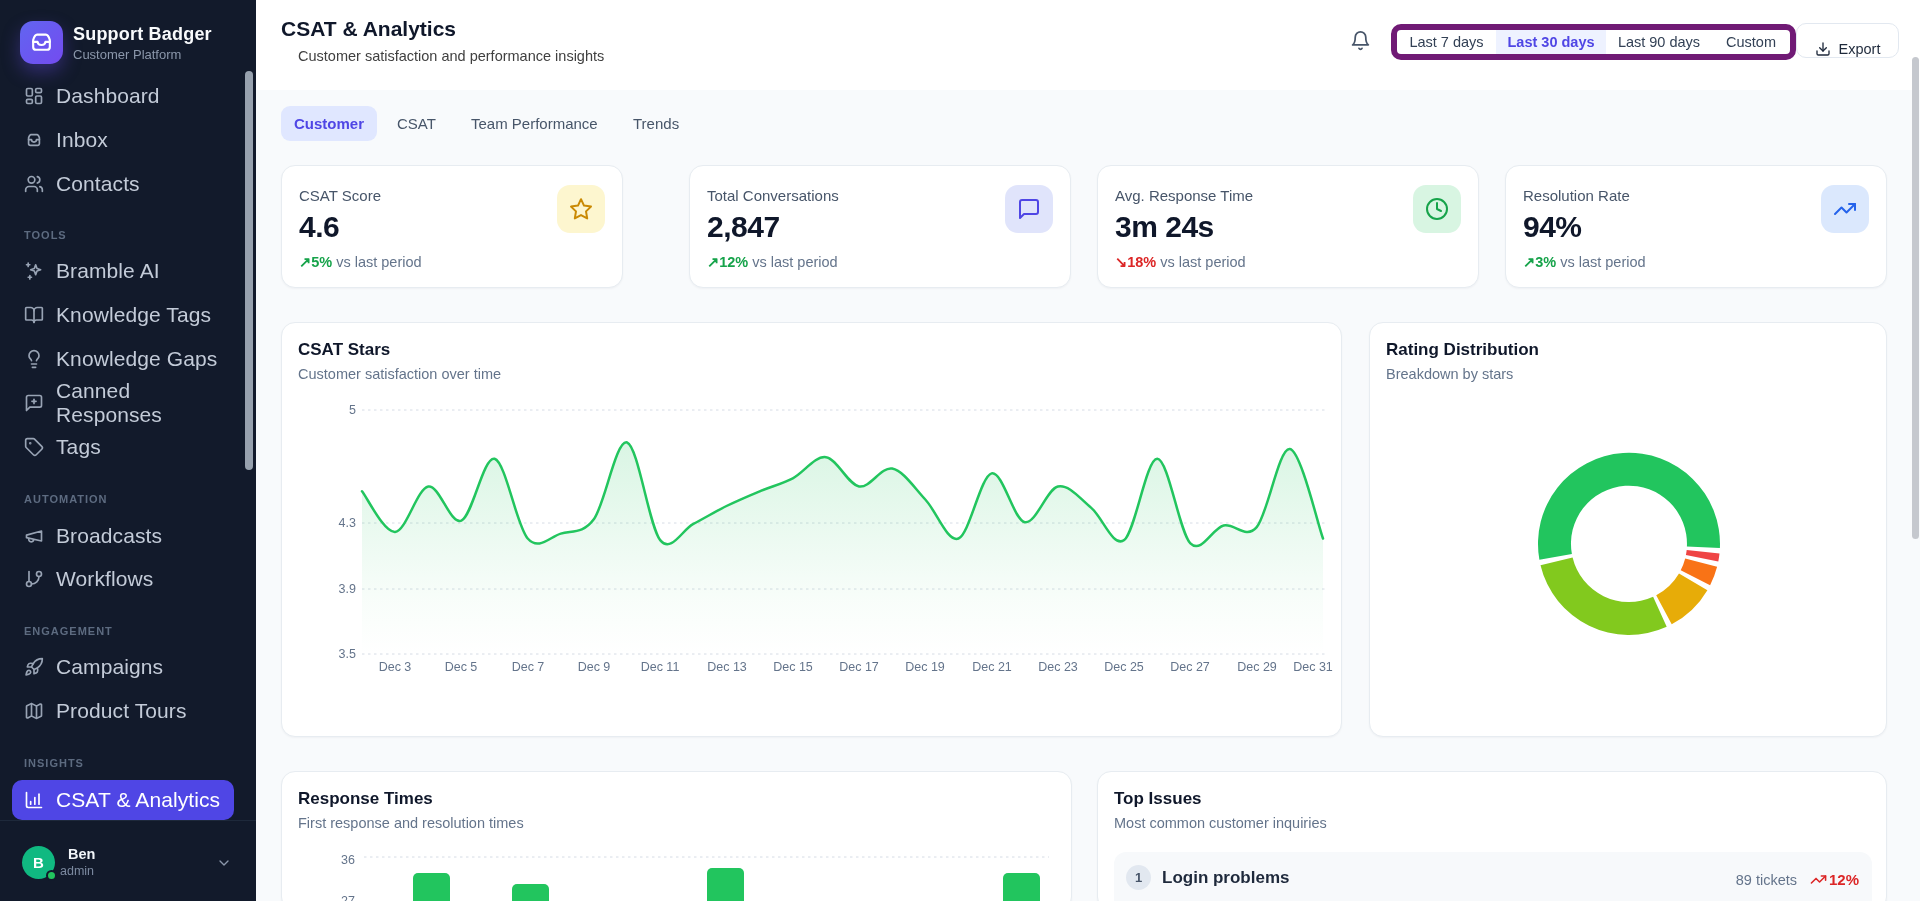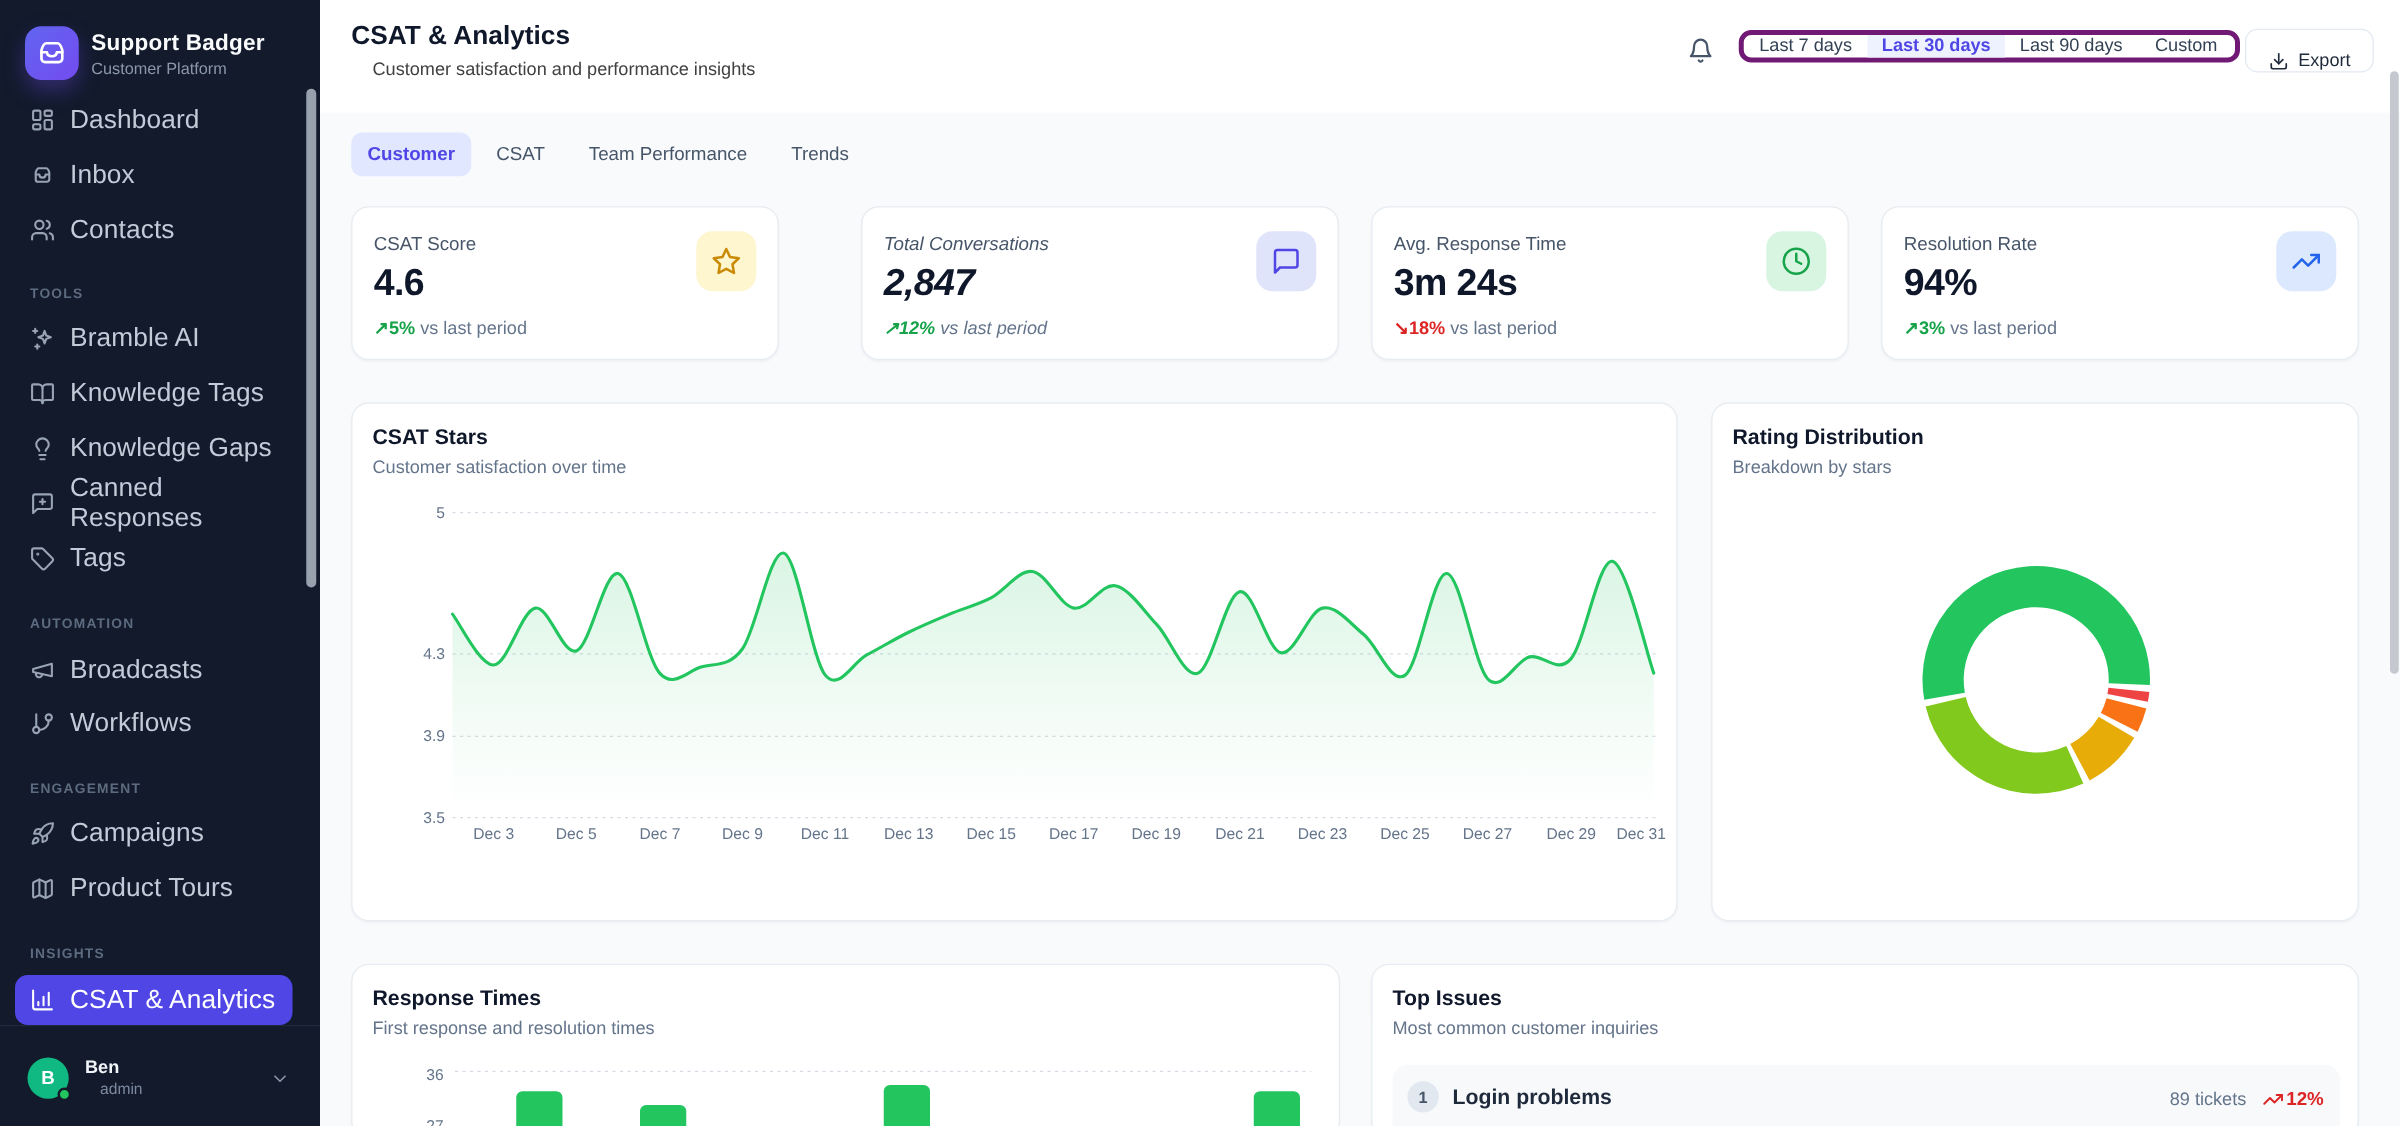--- a/index.html
+++ b/index.html
@@ -16,27 +16,27 @@
 .nav-item svg { margin-left:12px; flex:none; stroke:#98a3b4; }
 .nav-item.active svg { stroke:#fff; }
 .nav-item span { margin-left:12px; font-weight:500; letter-spacing:.1px; }
 .nav-item.active { background:#4f46e5; color:#fff; }
 .nav-sec { position:absolute; left:24px; font-size:11px; font-weight:bold; color:#5d6b80; letter-spacing:1px; }
 #side-scroll { position:absolute; left:245px; top:71px; width:8px; height:399px; border-radius:4px; background:rgba(203,213,225,.72); }
 #user-area { position:absolute; left:0; bottom:0; width:256px; height:81px; border-top:1px solid #1e293b; }
 .avatar { position:absolute; left:22px; top:25px; width:33px; height:33px; border-radius:50%; background:#10b981; color:#fff; font-size:15px; font-weight:bold; display:flex; align-items:center; justify-content:center; }
 .avatar .dot { position:absolute; right:-2px; bottom:-2px; width:11px; height:11px; border-radius:50%; background:#22c55e; border:2.5px solid #121a2b; }
 .uname { position:absolute; left:68px; top:25px; font-size:14.5px; font-weight:bold; color:#f1f5f9; }
-.urole { position:absolute; left:80px; top:43px; font-size:12.5px; color:#7c8aa0; }
+.urole { position:absolute; left:60px; top:43px; font-size:12.5px; color:#7c8aa0; }
 
 #mainhead { position:absolute; left:256px; top:0; width:1664px; height:90px; background:#fff; }
 #htitle { position:absolute; left:25px; top:17px; font-size:21px; font-weight:bold; color:#0f172a; }
 #hsub { position:absolute; left:42px; top:48px; font-size:14.5px; color:#404040; }
 #bell { position:absolute; left:1094px; top:30px; }
-#seg { position:absolute; left:1135px; top:24px; height:26px; background:#fff; border:4px solid #701a75; border-radius:10px; display:flex; align-items:center; overflow:hidden; }
+#seg { position:absolute; left:1135px; top:24px; height:36px; background:#fff; border:6px solid #701a75; border-radius:10px; display:flex; align-items:center; overflow:hidden; }
 #seg div { height:34px; display:flex; align-items:center; justify-content:center; font-size:14.5px; color:#334155; }
 #seg div.on { background:#eef2ff; color:#4f46e5; font-weight:bold; }
 #exportbtn { position:absolute; left:1540px; top:23px; width:103px; height:35px; border:1px solid #e2e8f0; border-radius:10px; background:#fff; display:flex; align-items:flex-end; justify-content:center; gap:8px; font-size:14.5px; font-weight:500; color:#1e293b; }
 
 .tab-on { position:absolute; left:281px; top:106px; width:96px; height:35px; background:#e0e7ff; border-radius:9px; color:#4f46e5; font-size:15px; font-weight:bold; display:flex; align-items:center; justify-content:center; }
 .tab { position:absolute; top:106px; height:35px; display:flex; align-items:center; color:#475569; font-size:15px; font-weight:500; }
 
 .card { position:absolute; background:#fff; border:1px solid #e7ecf1; border-radius:14px; box-shadow:0 1px 2px rgba(15,23,42,.04); }
 .stat-label { position:absolute; left:17px; top:21px; font-size:15px; font-weight:500; color:#475569; }
 .stat-num { position:absolute; left:17px; top:44px; font-size:30px; font-weight:bold; color:#0f172a; letter-spacing:-.5px; }
@@ -222,21 +222,21 @@
 <div class="card" style="left:281px; top:165px; width:342px; height:123px;">
   <div class="stat-label">CSAT Score</div>
   <div class="stat-num">4.6</div>
   <div class="stat-trend"><b class="up">↗5%</b> vs last period</div>
   <div class="stat-icon" style="background:#fdf6cf">
       <svg width="24" height="24" viewBox="0 0 24 24" fill="none" stroke="#ca8a04" stroke-width="2" stroke-linecap="round" stroke-linejoin="round">
         <polygon points="12 2.2 15 8.6 22 9.6 17 14.4 18.2 21.4 12 18.1 5.8 21.4 7 14.4 2 9.6 9 8.6"></polygon>
       </svg>
     </div>
 </div>
-<div class="card" style="left:689px; top:165px; width:382px; height:123px;font-style:italic;">
+<div class="card" style="left:689px; top:165px; width:382px; height:123px;">
   <div class="stat-label">Total Conversations</div>
   <div class="stat-num">2,847</div>
   <div class="stat-trend"><b class="up">↗12%</b> vs last period</div>
   <div class="stat-icon" style="background:#e0e4fb">
       <svg width="24" height="24" viewBox="0 0 24 24" fill="none" stroke="#4f46e5" stroke-width="2" stroke-linecap="round" stroke-linejoin="round">
         <path d="M21 15a2 2 0 0 1-2 2H7l-4 4V5a2 2 0 0 1 2-2h14a2 2 0 0 1 2 2z"></path>
       </svg>
     </div>
 </div>
 <div class="card" style="left:1097px; top:165px; width:382px; height:123px;">

